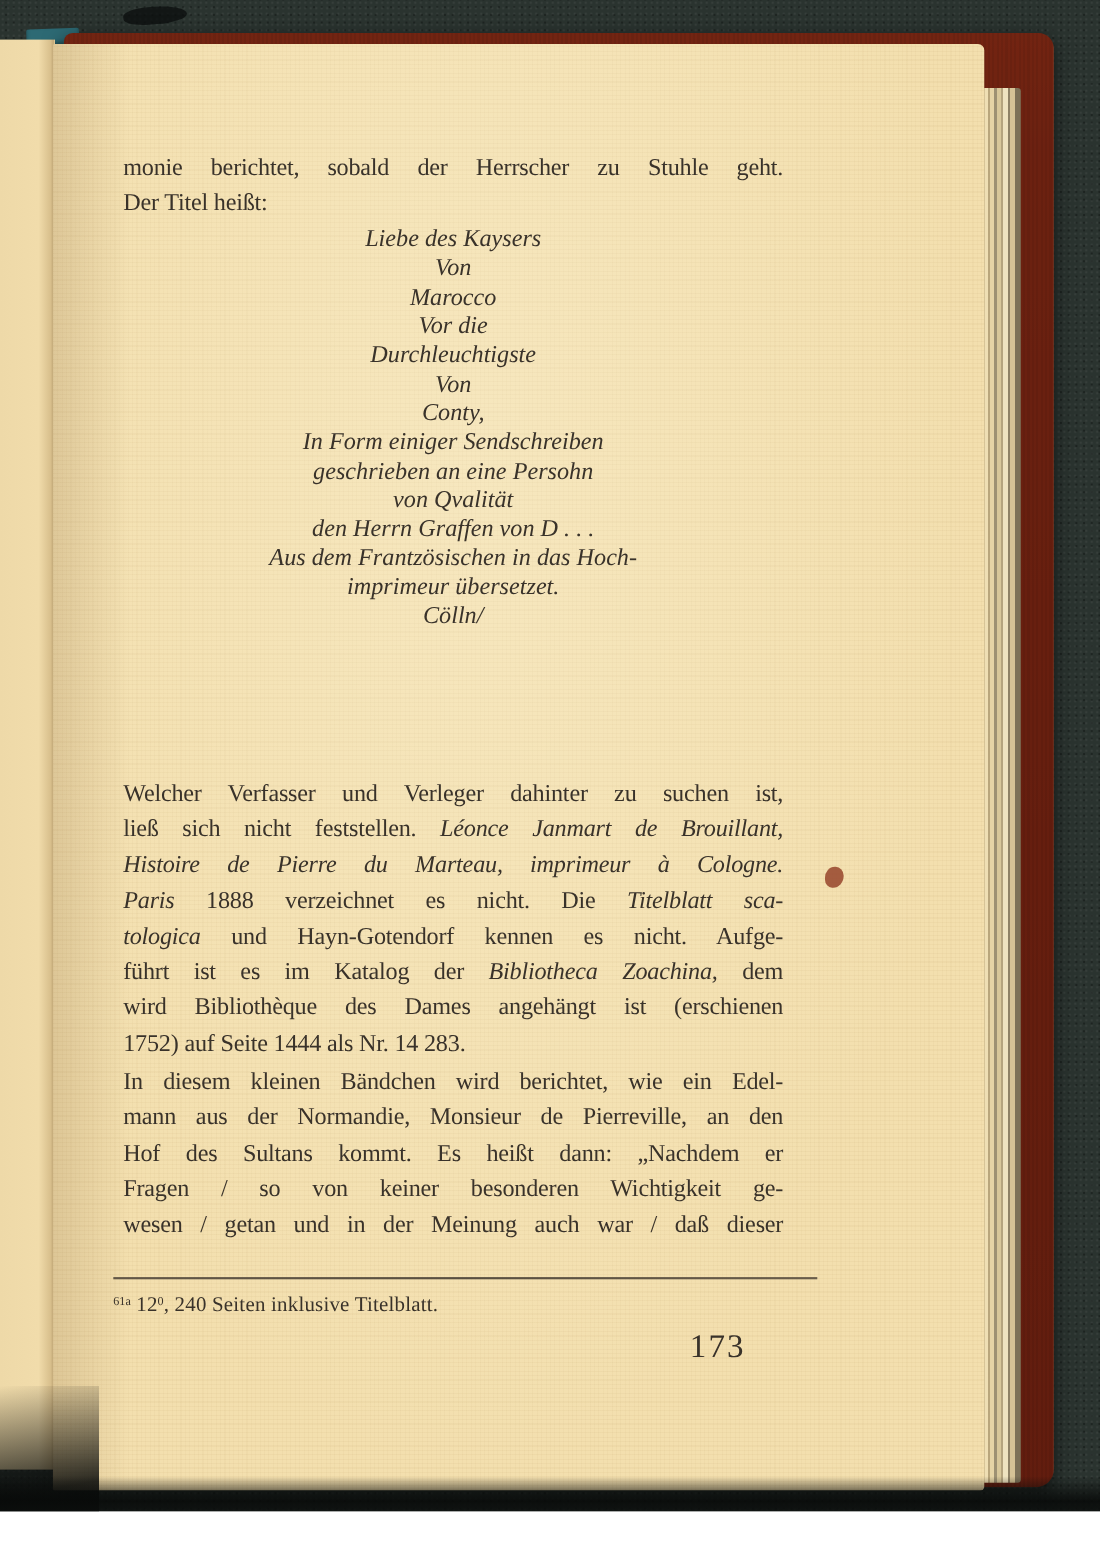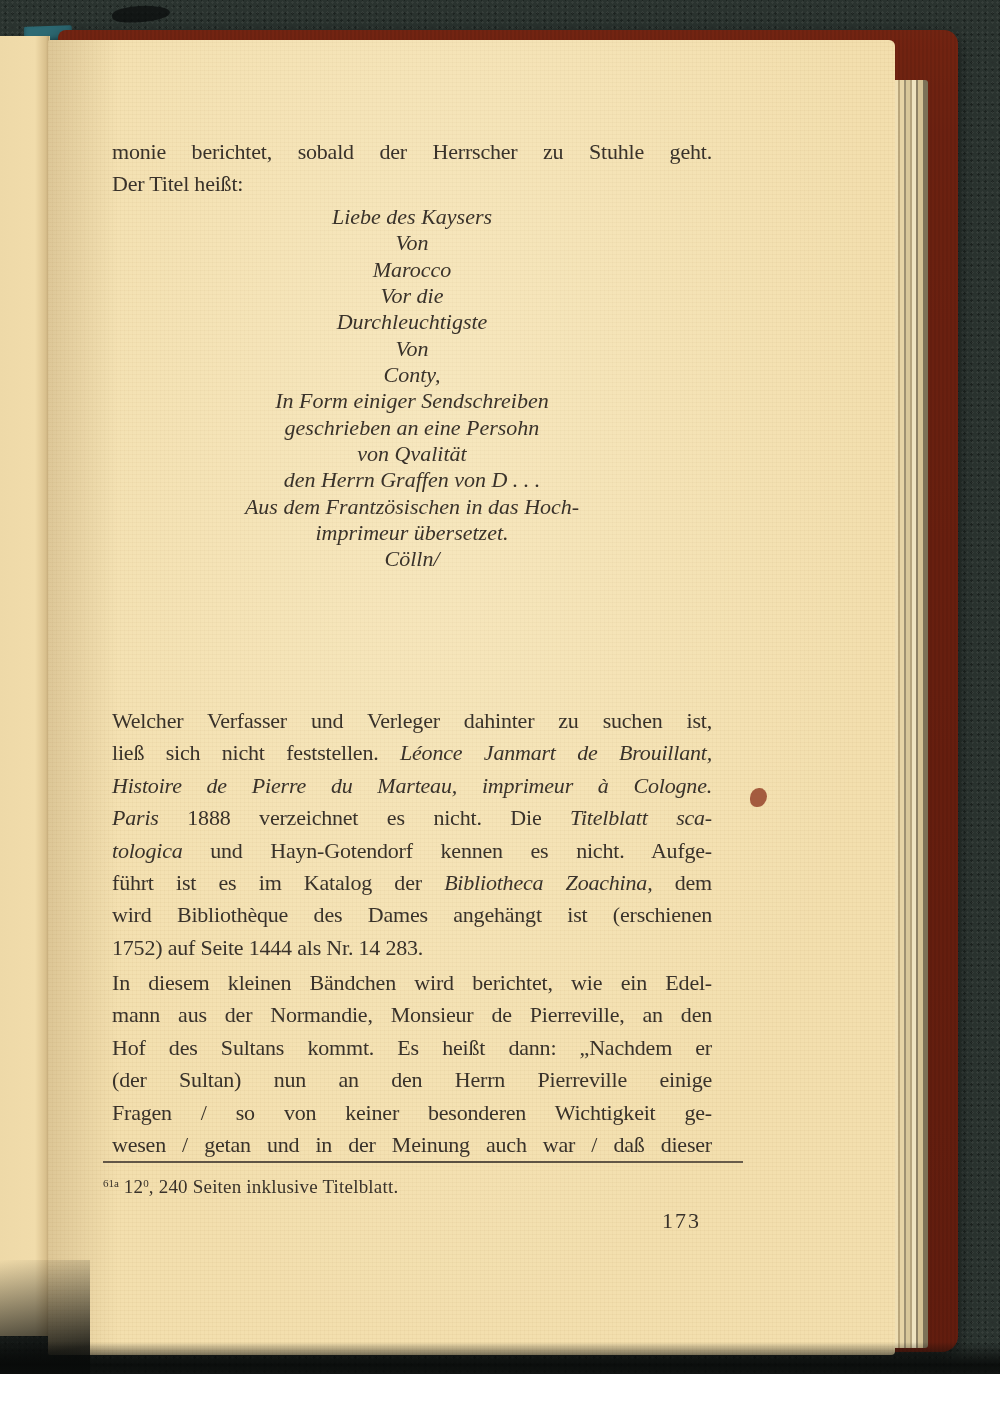--- a/index.html
+++ b/index.html
@@ -92,22 +92,22 @@
     position: absolute; left: 55px; top: 1121px; width: 640px; height: 2px;
     background: linear-gradient(90deg, #4a4036 0%, #3e362d 50%, #514639 100%);
     opacity: .85;
   }
   .footnote {
     position: absolute; left: 55px; top: 1128px; width: 640px;
     font-size: 19px; line-height: 30px; letter-spacing: 0.2px;
   }
 
   .page-number {
-    position: absolute; left: 614px; top: 1168px;
-    font-size: 22px; letter-spacing: 2px;
+    position: absolute; left: 579px; top: 1168px;
+    font-size: 30px; letter-spacing: 2px;
   }
 
   .stain {
     position: absolute; left: 702px; top: 748px; width: 17px; height: 19px;
     background: var(--stain, #9a4a30);
     border-radius: 55% 45% 60% 40%;
     opacity: .88; filter: blur(.4px);
   }
 
   .left-bottom-shadow {
@@ -157,21 +157,20 @@
         <div class="line j"><span class="it">Paris</span><span> 1888 verzeichnet es nicht. Die </span><span class="it">Titelblatt sca-</span></div>
         <div class="line j"><span class="it">tologica</span><span> und Hayn-Gotendorf kennen es nicht. Aufge-</span></div>
         <div class="line j"><span>führt ist es im Katalog der </span><span class="it">Bibliotheca Zoachina,</span><span> dem</span></div>
         <div class="line j"><span>wird Bibliothèque des Dames angehängt ist (erschienen</span></div>
         <div class="line l"><span>1752) auf Seite 1444 als Nr. 14 283.</span></div>
       </div>
     <div id="para3" class="text-block para">
         <div class="line j"><span>In diesem kleinen Bändchen wird berichtet, wie ein Edel-</span></div>
         <div class="line j"><span>mann aus der Normandie, Monsieur de Pierreville, an den</span></div>
         <div class="line j"><span>Hof des Sultans kommt. Es heißt dann: „Nachdem er</span></div>
-        <div class="line j"><span>(der Sultan) nun an den Herrn Pierreville einige</span></div>
         <div class="line j"><span>Fragen / so von keiner besonderen Wichtigkeit ge-</span></div>
         <div class="line j"><span>wesen / getan und in der Meinung auch war / daß dieser</span></div>
       </div>
 
     <div class="footnote-rule"></div>
     <div id="footnote" class="footnote">
         <div class="line l"><span class="sup">61a</span><span> 12</span><span class="sup">0</span><span>, 240 Seiten inklusive Titelblatt.</span></div>
       </div>
 
     <div class="page-number">173</div>

